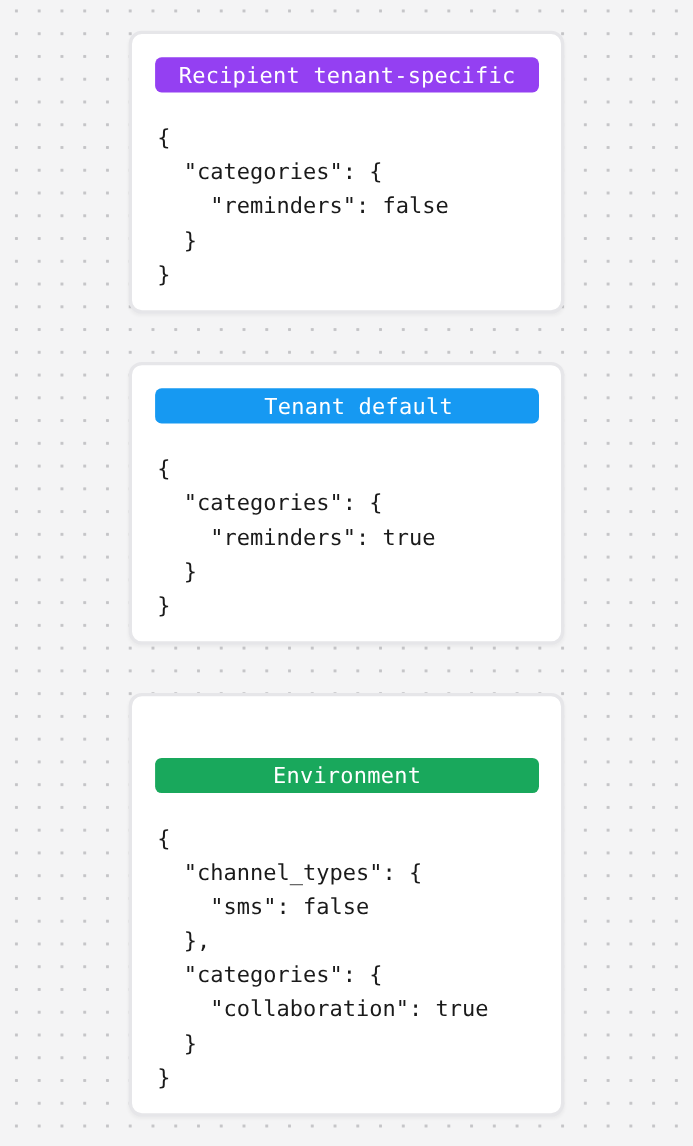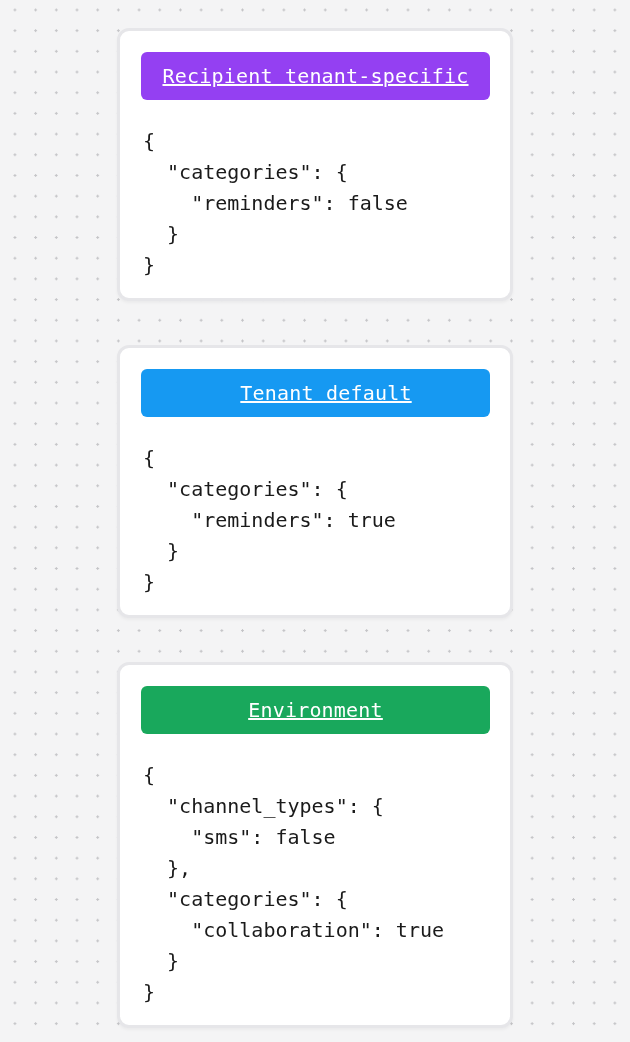--- a/index.html
+++ b/index.html
@@ -31,32 +31,31 @@
     width: 396px;
     background: #ffffff;
     border: 3px solid #e6e6e9;
     border-radius: 12px;
     padding: 21px 20px 17px 21px;
     box-shadow: 0 2px 3px rgba(0,0,0,0.04);
     flex: 0 0 auto;
   }
   .badge {
     box-sizing: border-box;
-    height: 48px;
+    height: 32px;
     border-radius: 6px;
     display: flex;
     align-items: center;
     justify-content: center;
     color: #ffffff;
     font-size: 20px;
     font-weight: 500;
     letter-spacing: 0.2px;
     white-space: nowrap;
     overflow: hidden;
-    text-decoration: underline;
   }
   .code {
     margin: 26px 0 0 0;
     padding: 0 0 0 2px;
     font-family: "DejaVu Sans Mono", "Liberation Mono", monospace;
     font-size: 20px;
     line-height: 31px;
     font-weight: 500;
     color: #1a1a1a;
     white-space: pre;
@@ -84,21 +83,21 @@
       <span>Tenant default</span>
     </div>
     <pre class="code">{
   "categories": {
     "reminders": true
   }
 }</pre>
   </div>
 
   <div class="card">
-    <div class="badge" style="background-color: rgb(25, 168, 92);">
+    <div class="badge" style="background-color: rgb(25, 168, 92); margin-top: 35px;">
       <span>Environment</span>
     </div>
     <pre class="code">{
   "channel_types": {
     "sms": false
   },
   "categories": {
     "collaboration": true
   }
 }</pre>

